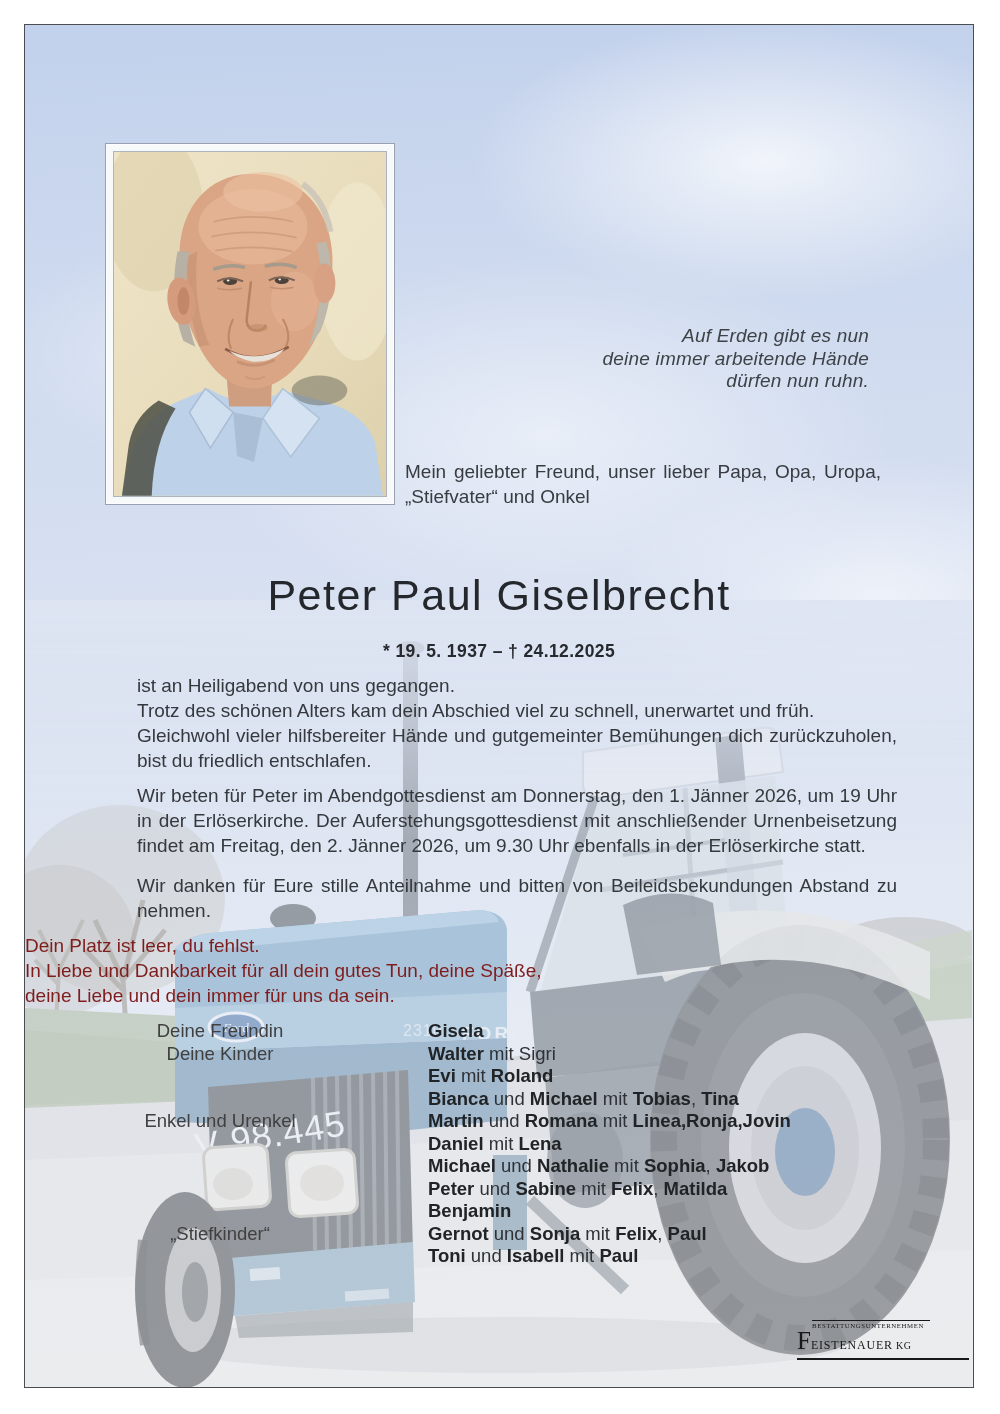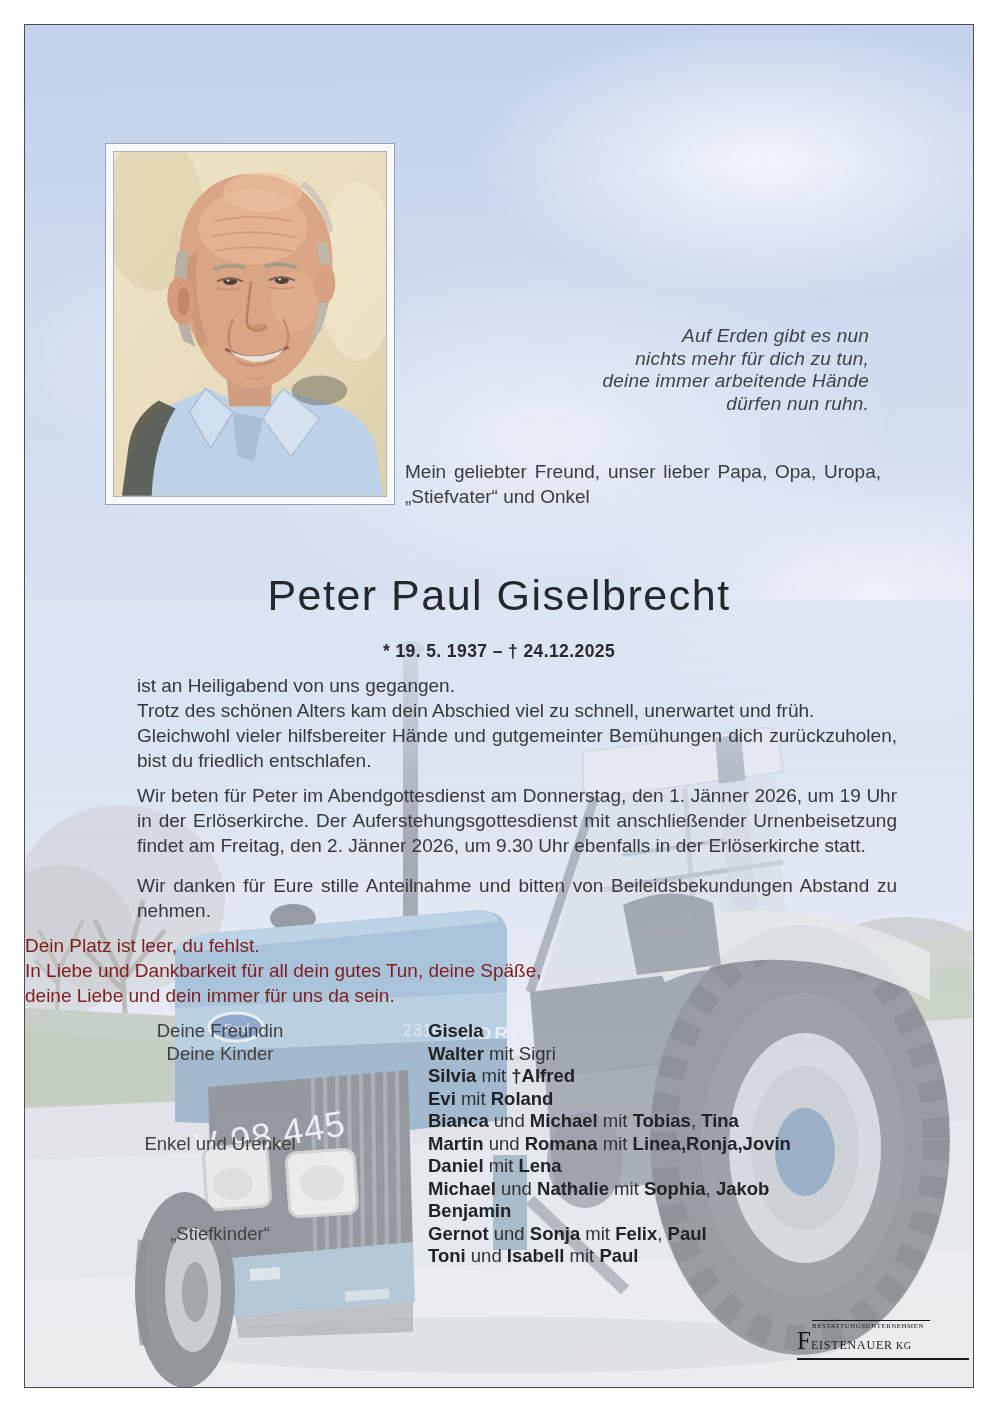--- a/index.html
+++ b/index.html
@@ -224,21 +224,20 @@
           <path d="M112,198 Q142,216 176,196" stroke="#8d5a44" stroke-width="2.5" fill="none"></path>
           <path d="M116,200 Q142,212 172,198 Q160,212 140,211 Q124,208 116,200 Z" fill="#e8e3da"></path>
           <path d="M124,211 Q142,219 162,209" stroke="#c08a6c" stroke-width="3" fill="none" opacity="0.7"></path>
           <path d="M132,226 Q142,231 152,226" stroke="#c79475" stroke-width="1.8" fill="none" opacity="0.7"></path>
         </svg>
       </div>
     </div>
 
     <div class="abs verse">
         <div>Auf Erden gibt es nun</div>
-        <div>nichts mehr für dich zu tun,</div>
         <div>deine immer arbeitende Hände</div>
         <div>dürfen nun ruhn.</div>
       </div>
 
     <div class="abs intro">Mein geliebter Freund, unser lieber Papa, Opa, Uropa, „Stiefvater“ und Onkel</div>
 
     <div class="abs name">Peter Paul Giselbrecht</div>
     <div class="abs dates">* 19. 5. 1937 – † 24.12.2025</div>
 
     <div class="abs para" id="obituary">
@@ -259,44 +258,41 @@
         <div class="family-row">
           <div class="fam-label">Deine Freundin</div>
           <div class="fam-val"><span class="b">Gisela</span></div>
         </div>
         <div class="family-row">
           <div class="fam-label">Deine Kinder</div>
           <div class="fam-val"><span class="b">Walter</span><span> mit Sigri</span></div>
         </div>
         <div class="family-row">
           <div class="fam-label"></div>
-          <div class="fam-val"><span class="b">Silvia</span><span> mit </span><span class="b">†Alfred</span></div>
-        </div>
-        <div class="family-row">
-          <div class="fam-label"></div>
           <div class="fam-val"><span class="b">Evi</span><span> mit </span><span class="b">Roland</span></div>
         </div>
         <div class="family-row">
           <div class="fam-label"></div>
           <div class="fam-val"><span class="b">Bianca</span><span> und </span><span class="b">Michael</span><span> mit </span><span class="b">Tobias</span><span>, </span><span class="b">Tina</span></div>
         </div>
         <div class="family-row">
           <div class="fam-label">Enkel und Urenkel</div>
           <div class="fam-val"><span class="b">Martin</span><span> und </span><span class="b">Romana</span><span> mit </span><span class="b">Linea,Ronja,Jovin</span></div>
         </div>
         <div class="family-row">
           <div class="fam-label"></div>
           <div class="fam-val"><span class="b">Daniel</span><span> mit </span><span class="b">Lena</span></div>
         </div>
         <div class="family-row">
           <div class="fam-label"></div>
           <div class="fam-val"><span class="b">Michael</span><span> und </span><span class="b">Nathalie</span><span> mit </span><span class="b">Sophia</span><span>, </span><span class="b">Jakob</span></div>
         </div>
         <div class="family-row">
           <div class="fam-label"></div>
+          <div class="fam-val"><span class="b">Peter</span><span> und </span><span class="b">Sabine</span><span> mit </span><span class="b">Felix</span><span>, </span><span class="b">Matilda</span></div>
         </div>
         <div class="family-row">
           <div class="fam-label"></div>
           <div class="fam-val"><span class="b">Benjamin</span></div>
         </div>
         <div class="family-row">
           <div class="fam-label">„Stiefkinder“</div>
           <div class="fam-val"><span class="b">Gernot</span><span> und </span><span class="b">Sonja</span><span> mit </span><span class="b">Felix</span><span>, </span><span class="b">Paul</span></div>
         </div>
         <div class="family-row">

